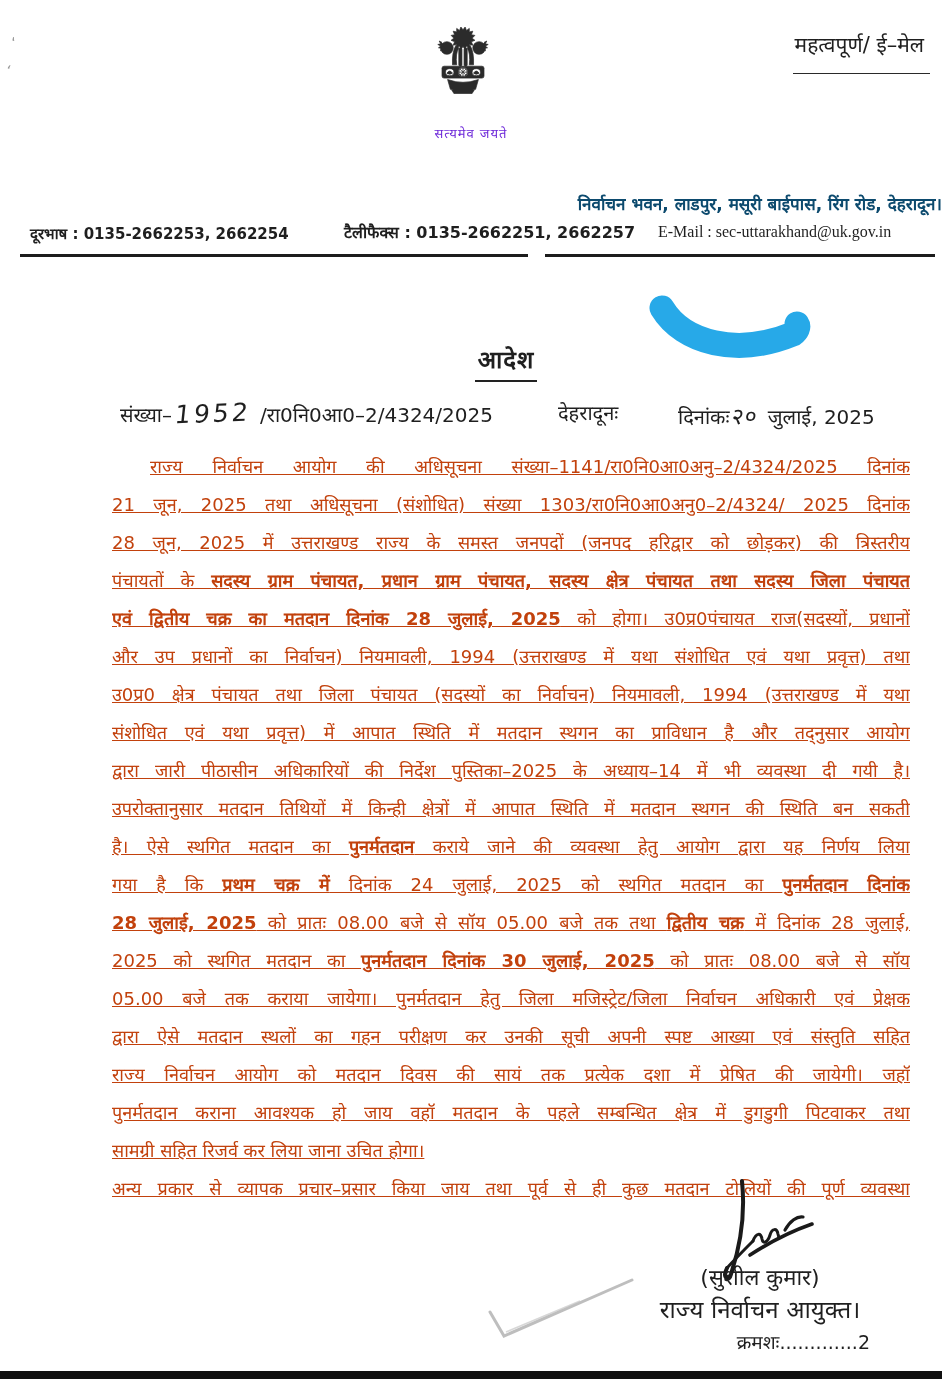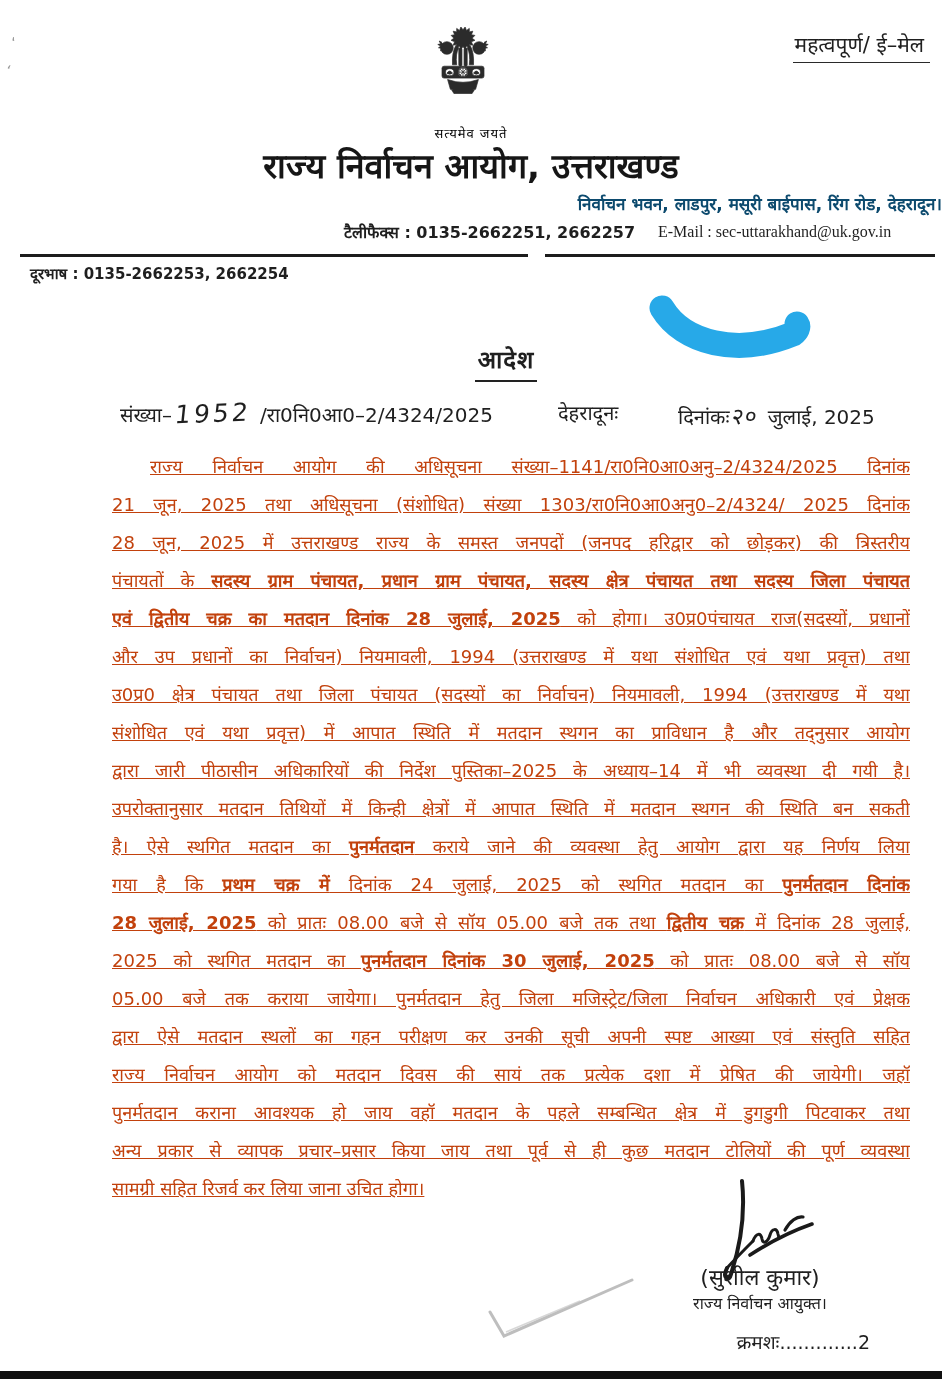--- a/index.html
+++ b/index.html
@@ -10,37 +10,37 @@
     background:#ffffff;
     font-family:"DejaVu Sans", sans-serif;
     color:#1f1f1f;
     overflow:hidden;
   }
   
   .top-right-note{
     position:absolute;top:30px;right:12px;
     font-size:21px;font-weight:500;
     border-bottom:1.5px solid #2a2a2a;
-    padding:0 6px 4px 2px;
+    padding:0 6px 15px 2px;
   }
   .emblem{position:absolute;left:428px;top:26px;width:70px;height:100px;}
   .motto{
     position:absolute;left:0;right:0;top:124px;
-    text-align:center;font-size:13px;letter-spacing:1px;color:#000000;
+    text-align:center;font-size:13px;letter-spacing:1px;color:#6d28d9;
   }
   .org-name{
     position:absolute;left:0;right:0;top:142px;
     text-align:center;font-size:34px;font-weight:700;color:#161616;
   }
   .org-address{
     position:absolute;left:0;right:0;top:192px;
     text-align:right;font-size:17px;font-weight:700;color:#0c4a6e;
   }
   .contact-row{position:absolute;left:0;right:0;top:221px;height:26px;font-weight:700;}
-  .contact-phone{position:absolute;left:30px;top:2px;font-size:15px;margin-top:40px;}
+  .contact-phone{position:absolute;left:30px;top:2px;font-size:15px;}
   .contact-fax{position:absolute;left:344px;top:0;font-size:16px;}
   .contact-email{
     position:absolute;left:658px;top:2px;font-size:16px;font-weight:400;
     font-family:"Liberation Serif", serif;
   }
   .rule{position:absolute;top:254px;height:3px;background:#1c1c1c;}
   .rule-left{left:20px;width:508px;}
   .rule-right{left:545px;width:390px;}
   
   .order-heading-wrap{position:absolute;left:70px;right:0;top:342px;text-align:center;}
@@ -68,21 +68,21 @@
     text-align:justify;text-align-last:justify;
     white-space:normal;color:#c2410c;text-decoration:underline;
   }
   .body-line.indent{text-indent:38px;}
   .body-line.last{text-align-last:left;}
   .body-line .bold{font-weight:700;}
   
   .signature-ink{position:absolute;left:692px;top:1178px;width:140px;height:108px;}
   .pencil-check{position:absolute;left:480px;top:1268px;width:165px;height:82px;}
   .sig-name{position:absolute;left:650px;width:220px;top:1261px;text-align:center;font-size:22px;}
-  .sig-designation{position:absolute;left:630px;width:260px;top:1292px;text-align:center;font-size:16px;}
+  .sig-designation{position:absolute;left:630px;width:260px;top:1292px;text-align:center;font-size:24px;}
   .sig-continuation{position:absolute;right:72px;top:1329px;font-size:19px;}
   
   .artifact{position:absolute;color:#9a9a9a;font-size:15px;}
   .artifact-1{left:12px;top:34px;transform:rotate(-15deg);}
   .artifact-2{left:6px;top:62px;transform:rotate(10deg);}
   .scan-edge-bar{position:absolute;left:0;right:0;bottom:0;height:8px;background:#101010;}
 </style>
 </head>
 <body>
 
@@ -117,21 +117,20 @@
       <ellipse cx="69" cy="64.5" rx="6" ry="5" fill="#ffffff"></ellipse>
       <path d="M27 66 q4 -6 8 0 q-4 3 -8 0" fill="#2b2b2b"></path>
       <path d="M65 66 q4 -6 8 0 q-4 3 -8 0" fill="#2b2b2b"></path>
 
       <path d="M28 75 q22 8 44 0 l-4 14 q-18 6 -36 0 z" fill="#2b2b2b"></path>
       <path d="M34 90 h32 l-3 5 h-26 z" fill="#2b2b2b"></path>
     </g>
   </svg>
   <div class="motto">सत्यमेव जयते</div>
 
-  <div class="org-name">राज्य निर्वाचन आयोग, उत्तराखण्ड</div>
   <div class="org-address">निर्वाचन भवन, लाडपुर, मसूरी बाईपास, रिंग रोड, देहरादून।</div>
 
   <div class="contact-row">
     <span class="contact-phone">दूरभाष : 0135-2662253, 2662254</span>
     <span class="contact-fax">टैलीफैक्स : 0135-2662251, 2662257</span>
     <span class="contact-email">E-Mail : sec-uttarakhand@uk.gov.in</span>
   </div>
 
   <div class="rule rule-left"></div>
   <div class="rule rule-right"></div>
@@ -162,22 +161,22 @@
       <div class="body-line"><span>द्वारा जारी पीठासीन अधिकारियों की निर्देश पुस्तिका–2025 के अध्याय–14 में भी व्यवस्था दी गयी है।</span></div>
       <div class="body-line"><span>उपरोक्तानुसार मतदान तिथियों में किन्ही क्षेत्रों में आपात स्थिति में मतदान स्थगन की स्थिति बन सकती</span></div>
       <div class="body-line"><span>है। ऐसे स्थगित मतदान का </span><span class="bold">पुनर्मतदान</span><span> कराये जाने की व्यवस्था हेतु आयोग द्वारा यह निर्णय लिया</span></div>
       <div class="body-line"><span>गया है कि </span><span class="bold">प्रथम चक्र में</span><span> दिनांक 24 जुलाई, 2025 को स्थगित मतदान का </span><span class="bold">पुनर्मतदान दिनांक</span></div>
       <div class="body-line"><span class="bold">28 जुलाई, 2025</span><span> को प्रातः 08.00 बजे से सॉय 05.00 बजे तक तथा </span><span class="bold">द्वितीय चक्र</span><span> में दिनांक 28 जुलाई,</span></div>
       <div class="body-line"><span>2025 को स्थगित मतदान का </span><span class="bold">पुनर्मतदान दिनांक 30 जुलाई, 2025</span><span> को प्रातः 08.00 बजे से सॉय</span></div>
       <div class="body-line"><span>05.00 बजे तक कराया जायेगा। पुनर्मतदान हेतु जिला मजिस्ट्रेट/जिला निर्वाचन अधिकारी एवं प्रेक्षक</span></div>
       <div class="body-line"><span>द्वारा ऐसे मतदान स्थलों का गहन परीक्षण कर उनकी सूची अपनी स्पष्ट आख्या एवं संस्तुति सहित</span></div>
       <div class="body-line"><span>राज्य निर्वाचन आयोग को मतदान दिवस की सायं तक प्रत्येक दशा में प्रेषित की जायेगी। जहॉ</span></div>
       <div class="body-line"><span>पुनर्मतदान कराना आवश्यक हो जाय वहॉ मतदान के पहले सम्बन्धित क्षेत्र में डुगडुगी पिटवाकर तथा</span></div>
+      <div class="body-line last"><span>सामग्री सहित रिजर्व कर लिया जाना उचित होगा।</span></div>
       <div class="body-line"><span>अन्य प्रकार से व्यापक प्रचार–प्रसार किया जाय तथा पूर्व से ही कुछ मतदान टोलियों की पूर्ण व्यवस्था</span></div>
-      <div class="body-line last"><span>सामग्री सहित रिजर्व कर लिया जाना उचित होगा।</span></div>
     </div>
 
   <svg class="signature-ink" viewBox="0 0 140 108">
     <g fill="none" stroke="#1a1a1a" stroke-linecap="round">
       <path d="M 50 3 C 53 32, 49 66, 39 96 C 36 103, 30 101, 35 90" stroke-width="4"></path>
       <path d="M 35 90 C 44 80, 54 70, 61 63" stroke-width="3"></path>
       <path d="M 61 63 c 3 -8 8 -9 9 -2 c 1 6 6 3 8 -4 c 2 -7 7 -7 8 -1 l 1 4" stroke-width="3"></path>
       <path d="M 93 52 c 5 -9 12 -14 18 -13" stroke-width="3.2"></path>
       <path d="M 58 77 C 78 64, 100 53, 120 46" stroke-width="3.6"></path>
     </g>

